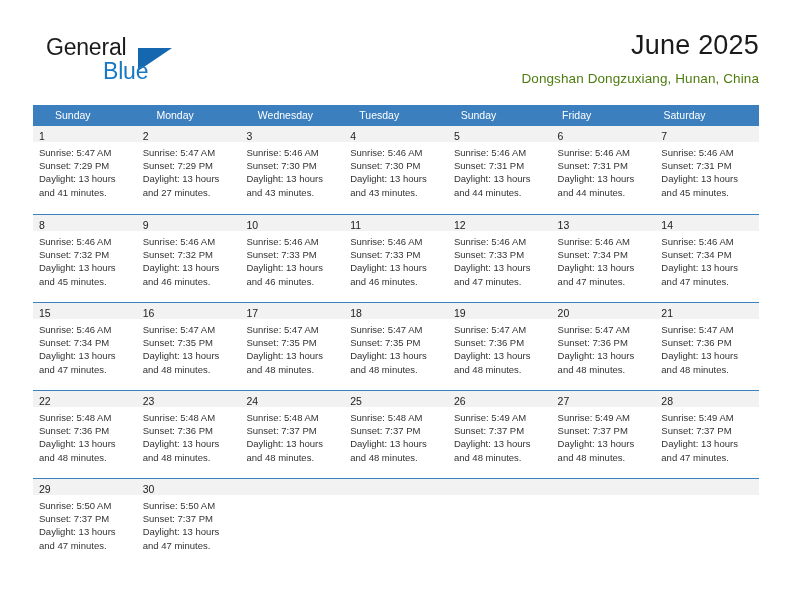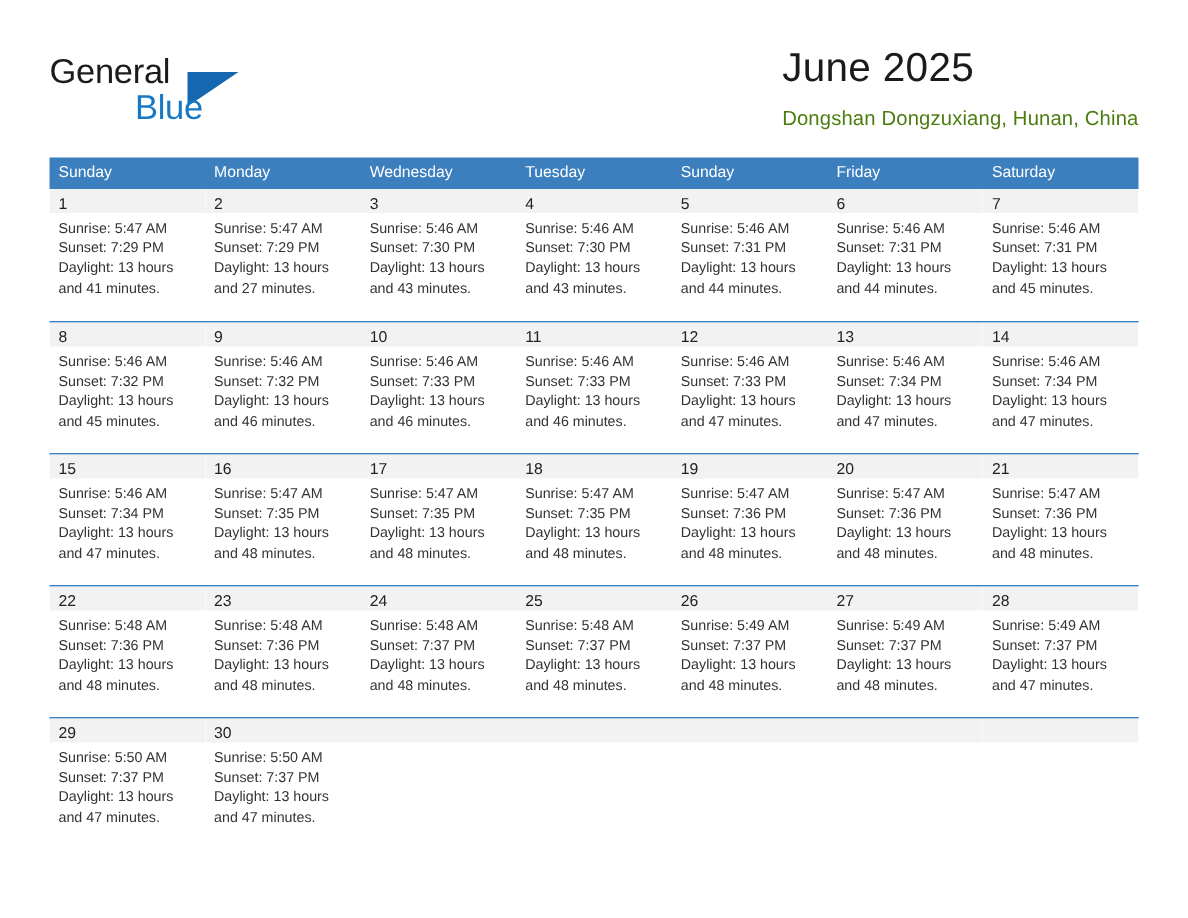--- a/index.html
+++ b/index.html
@@ -24,21 +24,21 @@
   
   .topbar {
     position: absolute;
     left: 33px;
     top: 28px;
     right: 33px;
     height: 68px;
   }
   .logo {
     position: absolute;
-    left: 0;
+    left: 13px;
     top: 6px;
     width: 180px;
     height: 56px;
   }
   .logo-general {
     position: absolute;
     left: 0;
     top: 0;
     font-size: 23px;
     letter-spacing: -0.2px;
@@ -63,21 +63,21 @@
     width: 0;
     height: 0;
     border-left: 34px solid #1568b0;
     border-bottom: 23px solid transparent;
   }
 
   .title-wrap {
     position: absolute;
     right: 0;
     top: 0;
-    text-align: left;
+    text-align: right;
   }
   .cal-title {
     font-size: 27px;
     color: #1b1b1b;
     line-height: 34px;
     font-weight: normal;
     letter-spacing: 0.2px;
     margin: 0;
   }
   .cal-sub {
@@ -92,20 +92,21 @@
   .calendar {
     position: absolute;
     left: 33px;
     top: 105px;
     width: 726px;
   }
   .weekdays {
     display: flex;
     background: #3c7fbe;
     height: 21px;
+    padding-left: 16px;
   }
   .weekday {
     flex: 1 1 0;
     color: #ffffff;
     font-size: 10.5px;
     line-height: 21px;
     padding-left: 6px;
     box-sizing: border-box;
     white-space: nowrap;
   }

